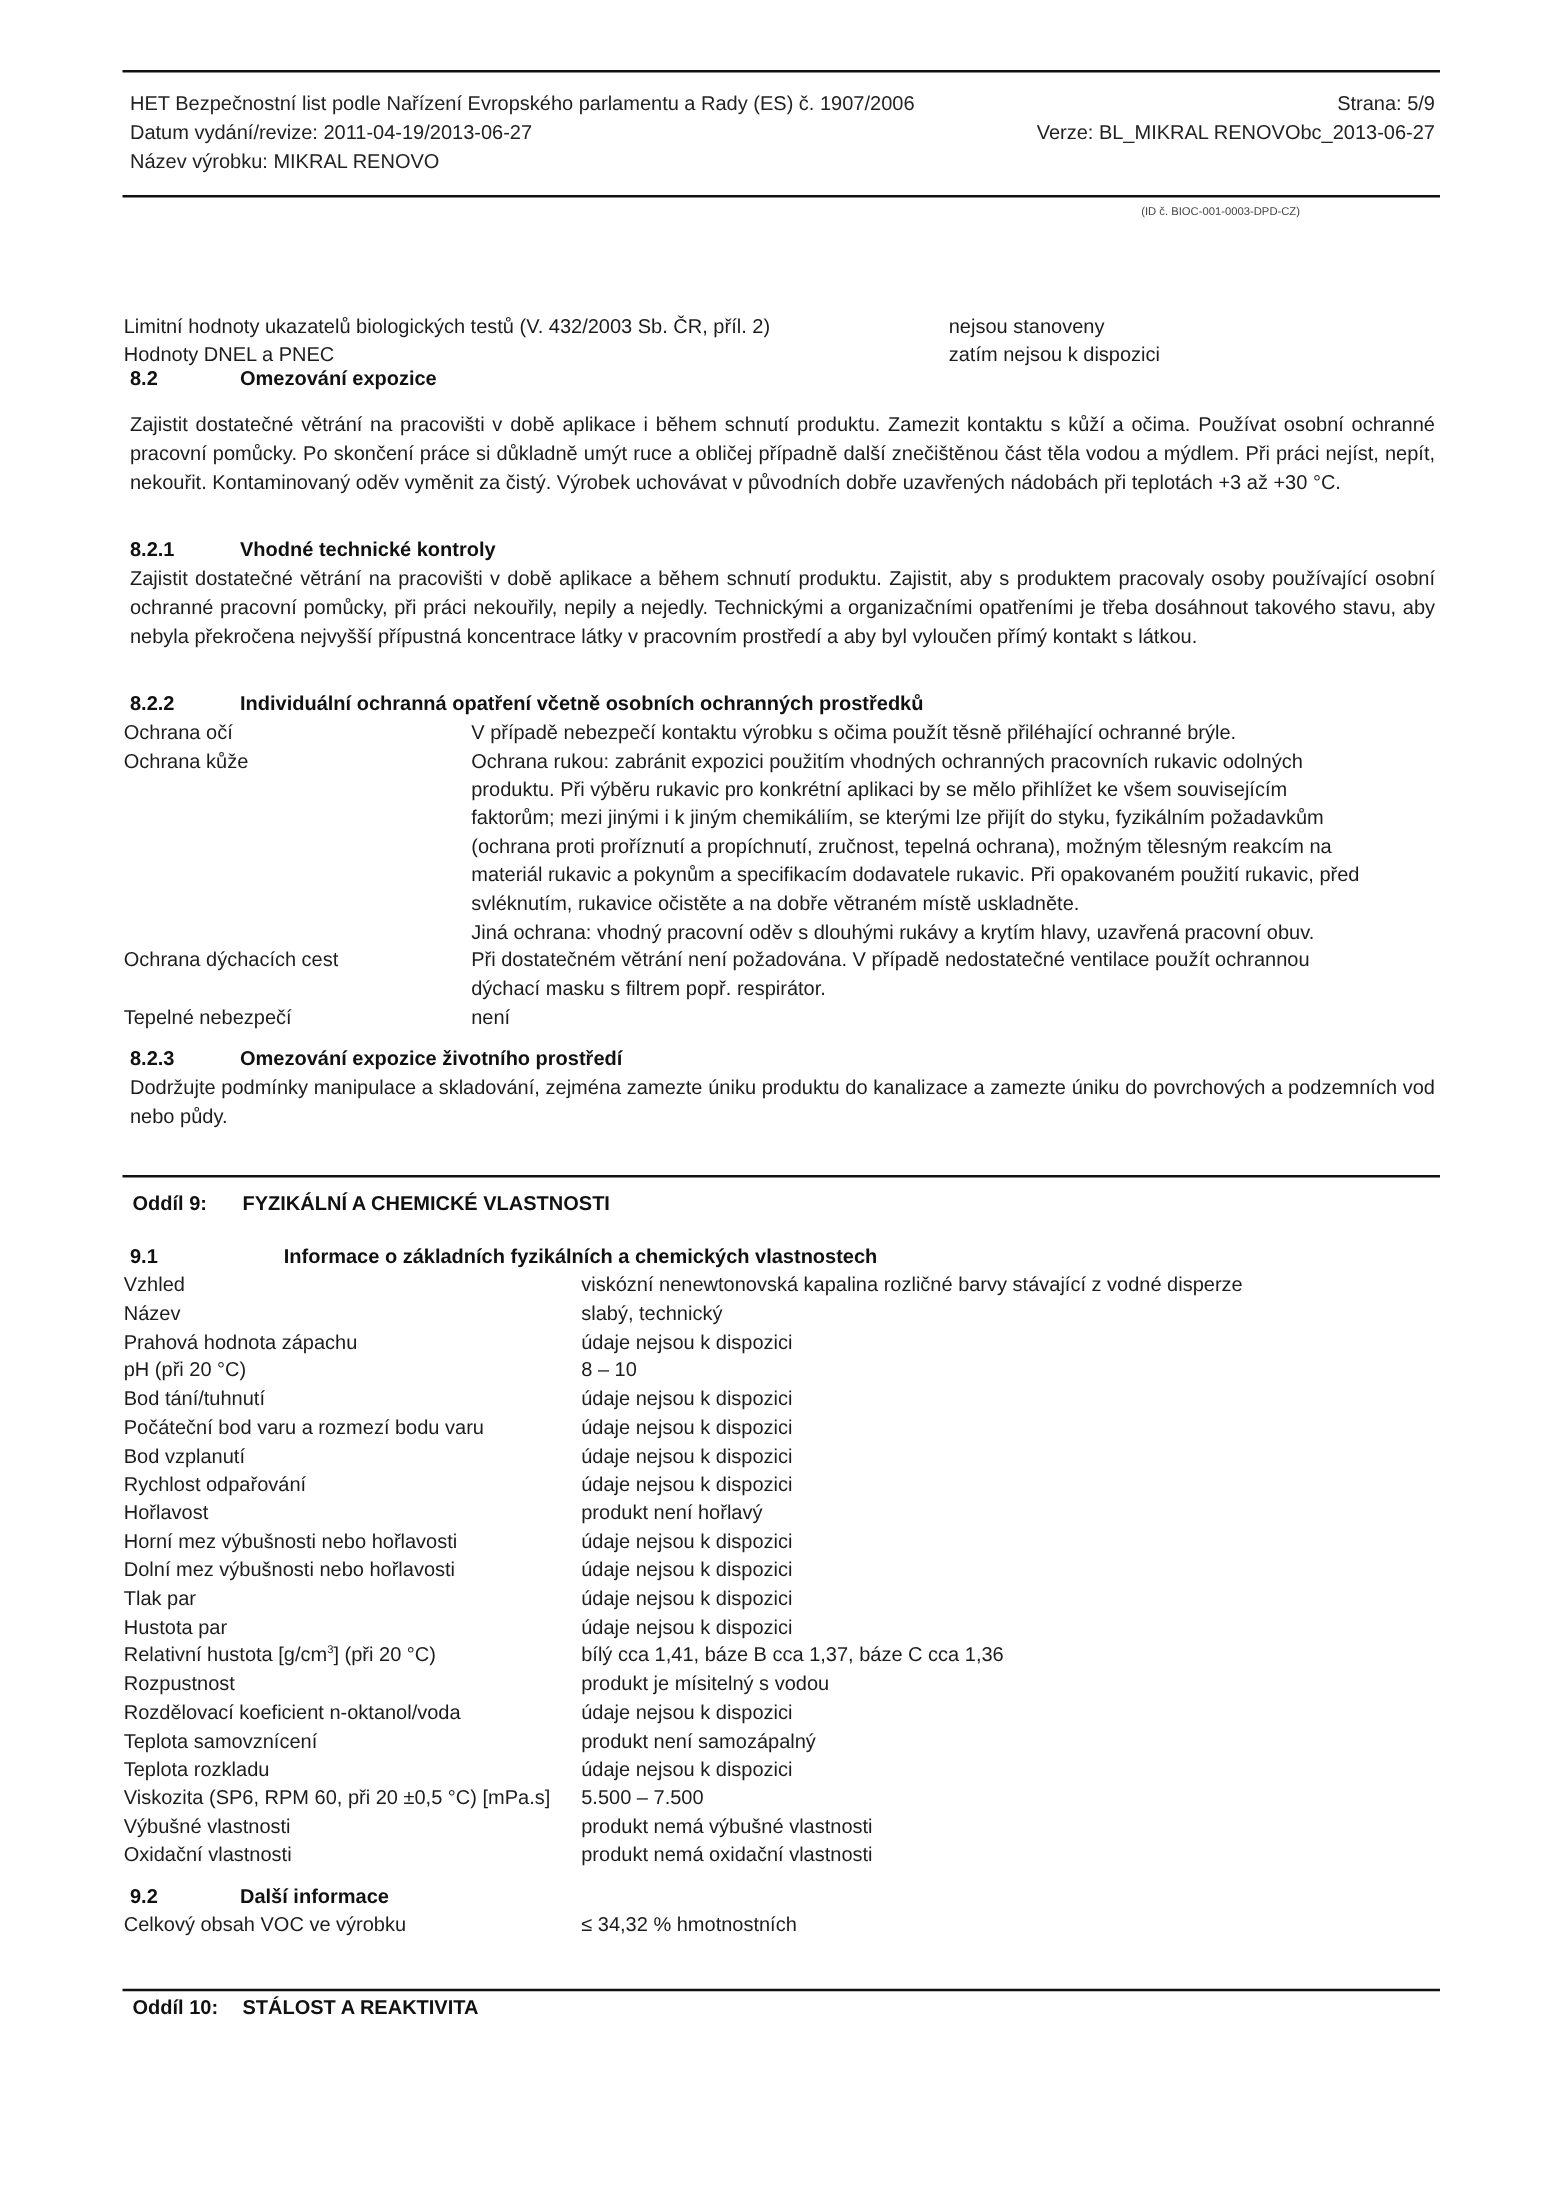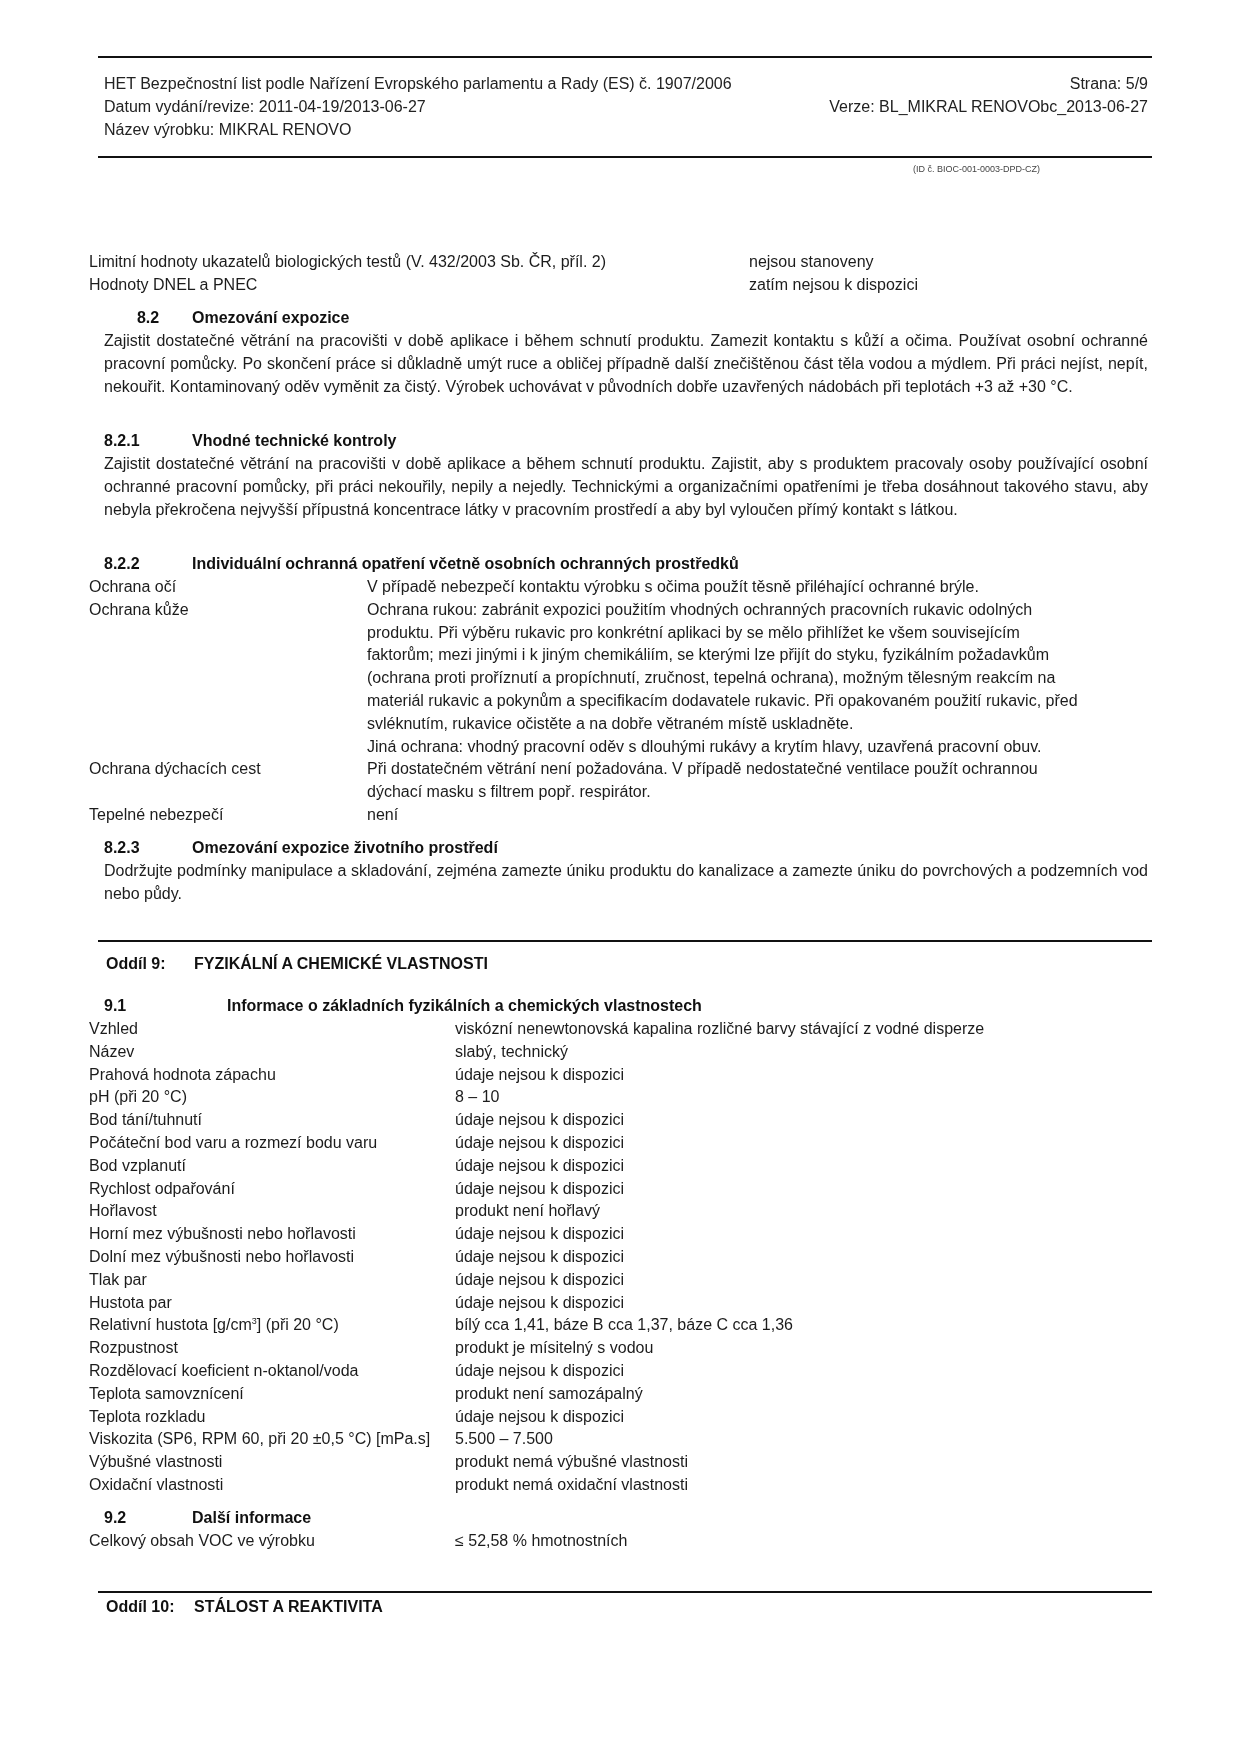--- a/index.html
+++ b/index.html
@@ -5,21 +5,21 @@
   html, body { margin: 0; padding: 0; background: #ffffff; }
   body { width: 1240px; height: 1754px; position: relative; overflow: hidden;
          font-family: "Liberation Sans", sans-serif; color: #1a1a1a; }
   .page { position: absolute; left: 0; top: 0; width: 1132px; height: 1754px; }
   .hr { position: absolute; left: 98px; width: 1054px; height: 2px; background: #111; }
   .hdr-row { position: absolute; left: 104px; width: 1044px; font-size: 16px; line-height: 22px;
              display: flex; justify-content: space-between; color: #222; }
   .hdr-id { position: absolute; right: 92px; top: 164px; font-size: 9px; color: #444; }
   .txt { position: absolute; left: 104px; width: 1044px; font-size: 16px; line-height: 22.8px; color: #1c1c1c; }
   .just { text-align: justify; }
-  .kv { position: absolute; left: 89px; font-size: 16px; line-height: 22.8px; color: #1c1c1c; }
+  .kv { position: absolute; left: 99px; font-size: 16px; line-height: 22.8px; color: #1c1c1c; }
   .kv-row { display: flex; }
   .kv-row .k { flex: none; }
   .kv-row .v { flex: none; }
   .h { font-weight: bold; display: flex; font-size: 16px; line-height: 22.8px; position: absolute; left: 104px; color: #111; }
   .h .num { width: 88px; }
   .sec { font-weight: bold; display: flex; position: absolute; left: 106px; font-size: 16px; color: #111; }
   .sec .num { width: 88px; }
   sup { font-size: 9px; line-height: 0; }
 </style>
 </head>
@@ -46,21 +46,21 @@
     <div class="kv-row">
       <span class="k" style="width:660px;">Limitní hodnoty ukazatelů biologických testů (V. 432/2003 Sb. ČR, příl. 2)</span>
       <span class="v">nejsou stanoveny</span>
     </div>
     <div class="kv-row">
       <span class="k" style="width:660px;">Hodnoty DNEL a PNEC</span>
       <span class="v">zatím nejsou k dispozici</span>
     </div>
   </div>
 
-  <div class="h" style="top:307px;text-align:center;">
+  <div class="h" style="top:293px;">
     <span class="num">8.2</span>
     <span>Omezování expozice</span>
   </div>
   <div class="txt just" style="top:330px;">Zajistit dostatečné větrání na pracovišti v době aplikace i během schnutí produktu. Zamezit kontaktu s kůží a očima. Používat osobní ochranné pracovní pomůcky. Po skončení práce si důkladně umýt ruce a obličej případně další znečištěnou část těla vodou a mýdlem. Při práci nejíst, nepít, nekouřit. Kontaminovaný oděv vyměnit za čistý. Výrobek uchovávat v původních dobře uzavřených nádobách při teplotách +3 až +30 °C.</div>
 
   <div class="h" style="top:430px;">
     <span class="num">8.2.1</span>
     <span>Vhodné technické kontroly</span>
   </div>
   <div class="txt just" style="top:453px;">Zajistit dostatečné větrání na pracovišti v době aplikace a během schnutí produktu. Zajistit, aby s produktem pracovaly osoby používající osobní ochranné pracovní pomůcky, při práci nekouřily, nepily a nejedly. Technickými a organizačními opatřeními je třeba dosáhnout takového stavu, aby nebyla překročena nejvyšší přípustná koncentrace látky v pracovním prostředí a aby byl vyloučen přímý kontakt s látkou.</div>
@@ -206,21 +206,21 @@
       </div>
     </div>
 
   <div class="h" style="top:1507px;">
     <span class="num">9.2</span>
     <span>Další informace</span>
   </div>
   <div class="kv" style="top:1530px;">
     <div class="kv-row">
       <span class="k" style="width:366px;">Celkový obsah VOC ve výrobku</span>
-      <span class="v">≤ 52,58 % hmotnostních</span>
+      <span class="v">≤ 34,32 % hmotnostních</span>
     </div>
   </div>
 
   <div class="hr" style="top:1591px;"></div>
   <div class="sec" style="top:1598px;">
     <span class="num">Oddíl 10:</span>
     <span>STÁLOST A REAKTIVITA</span>
   </div>
 </div>
 

